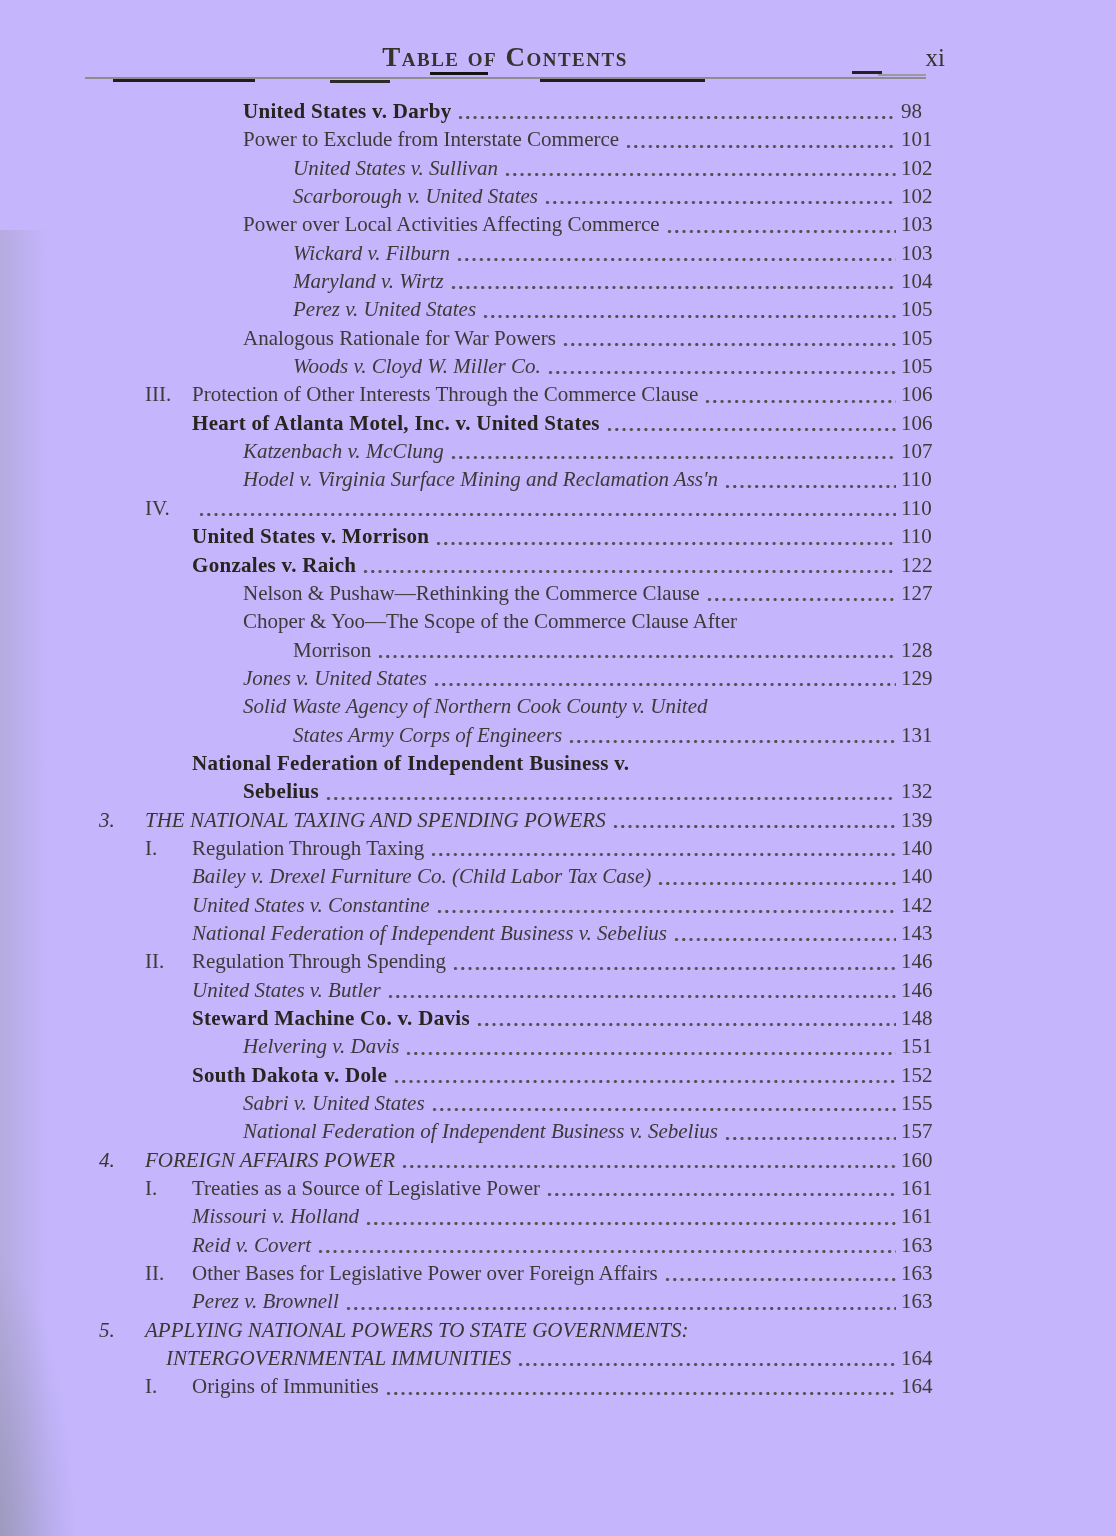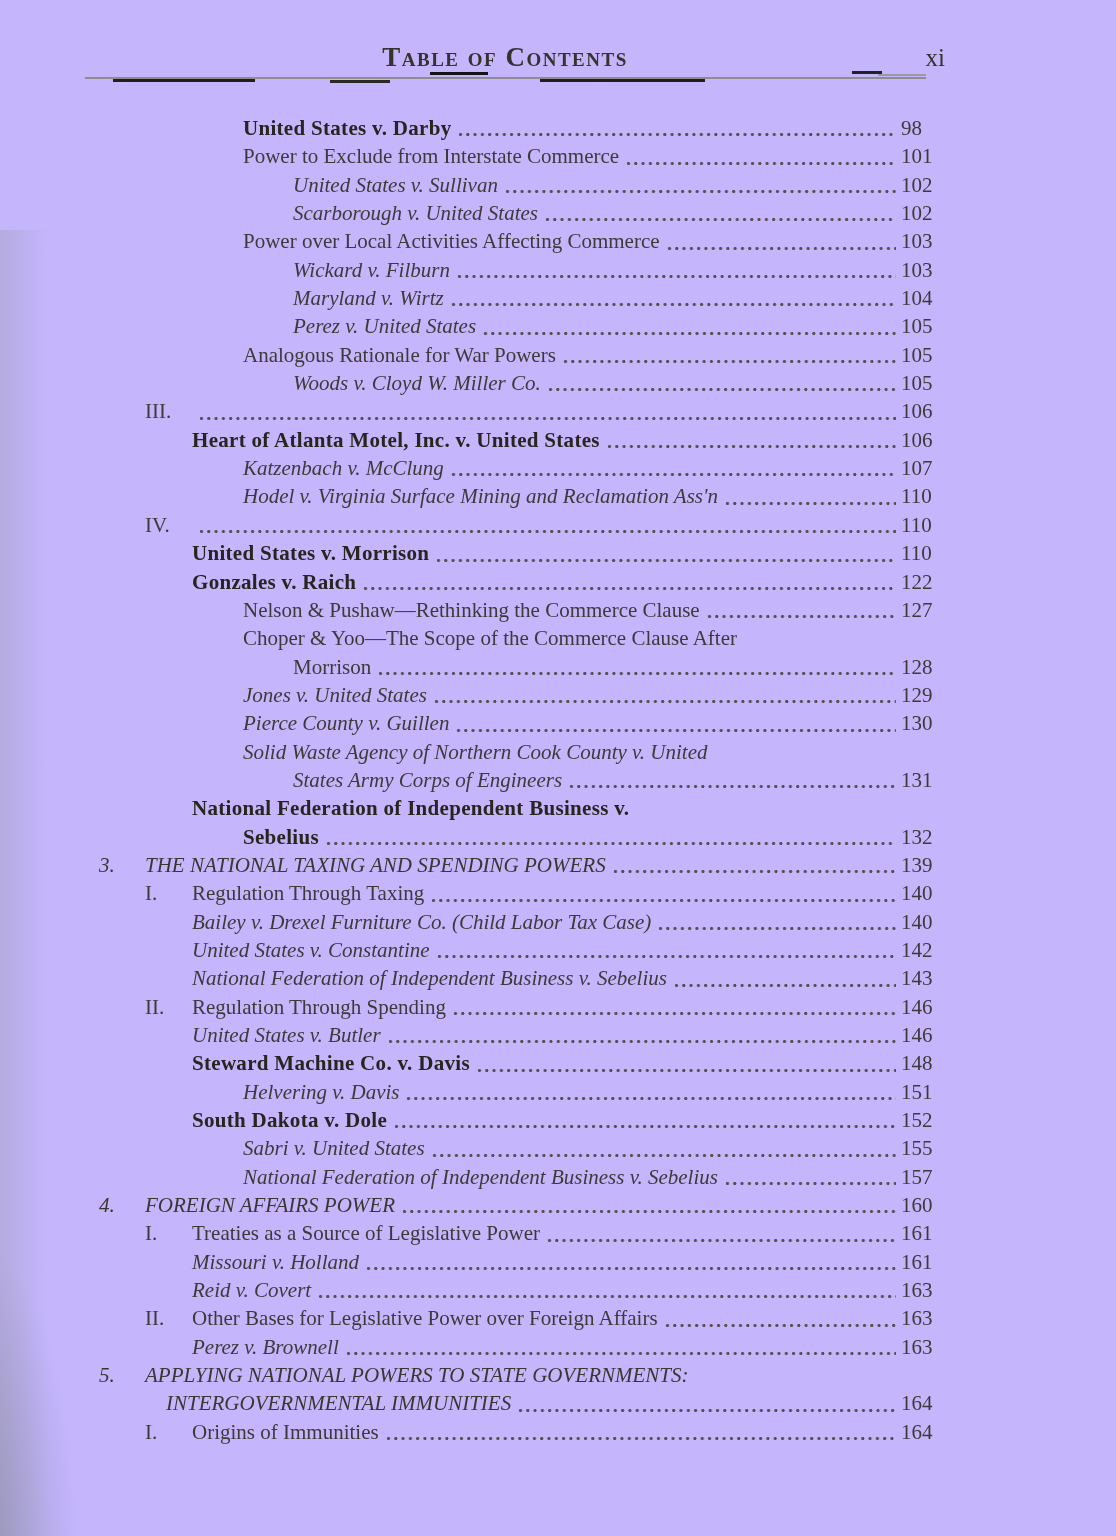--- a/index.html
+++ b/index.html
@@ -27,21 +27,21 @@
   .folio { position:absolute; top:44px; right:191px; font-size:25px; color:#35332c; }
   .rule { position:absolute; top:77px; left:85px; width:841px; height:2px; background:#8d8d8d; }
   .seg  { position:absolute; background:#1e1e1e; height:3px; }
   .seg-a { left:113px; top:79px;  width:142px; }
   .seg-b { left:430px; top:72px;  width:58px;  background:#141414; }
   .seg-c { left:330px; top:80px;  width:60px;  background:#2a2a2a; }
   .seg-d { left:852px; top:71px;  width:30px;  background:#222; }
   .seg-e { left:540px; top:79px;  width:165px; }
   .seg-f { left:878px; top:74px;  width:48px;  height:2px; background:#9a9a9a; }
   
-  .toc { position:absolute; top:114px; left:0; right:191px; }
+  .toc { position:absolute; top:97px; left:0; right:191px; }
   .row {
     display:flex; align-items:baseline; height:28.35px; line-height:28.35px;
     font-size:21px; white-space:nowrap;
   }
   .num  { flex:0 0 auto; display:inline-block; }
   .text { flex:0 0 auto; }
   .lvl0  { padding-left:99px; }  .lvl0 .num { width:46px; }
   .lvl0c { padding-left:145px;margin-left:21px; }
   .lvl1  { padding-left:145px; } .lvl1 .num { width:47px; }
   .lvl2  { padding-left:192px; }
@@ -123,20 +123,21 @@
         <span class="leader"></span>
         <span class="pg">105</span>
       </div>
       <div class="row lvl4 s-italic">
         <span class="text">Woods v. Cloyd W. Miller Co.</span>
         <span class="leader"></span>
         <span class="pg">105</span>
       </div>
       <div class="row lvl1 s-plain">
         <span class="num">III.</span>
+        <span class="text">Protection of Other Interests Through the Commerce Clause</span>
         <span class="leader"></span>
         <span class="pg">106</span>
       </div>
       <div class="row lvl2 s-bold">
         <span class="text">Heart of Atlanta Motel, Inc. v. United States</span>
         <span class="leader"></span>
         <span class="pg">106</span>
       </div>
       <div class="row lvl3 s-italic">
         <span class="text">Katzenbach v. McClung</span>
@@ -173,25 +174,20 @@
       </div>
       <div class="row lvl4 s-plain">
         <span class="text">Morrison</span>
         <span class="leader"></span>
         <span class="pg">128</span>
       </div>
       <div class="row lvl3 s-italic">
         <span class="text">Jones v. United States</span>
         <span class="leader"></span>
         <span class="pg">129</span>
-      </div>
-      <div class="row lvl3 s-italic">
-        <span class="text">Pierce County v. Guillen</span>
-        <span class="leader"></span>
-        <span class="pg">130</span>
       </div>
       <div class="row lvl3 s-italic">
         <span class="text">Solid Waste Agency of Northern Cook County v. United</span>
       </div>
       <div class="row lvl4 s-italic">
         <span class="text">States Army Corps of Engineers</span>
         <span class="leader"></span>
         <span class="pg">131</span>
       </div>
       <div class="row lvl2 s-bold">

